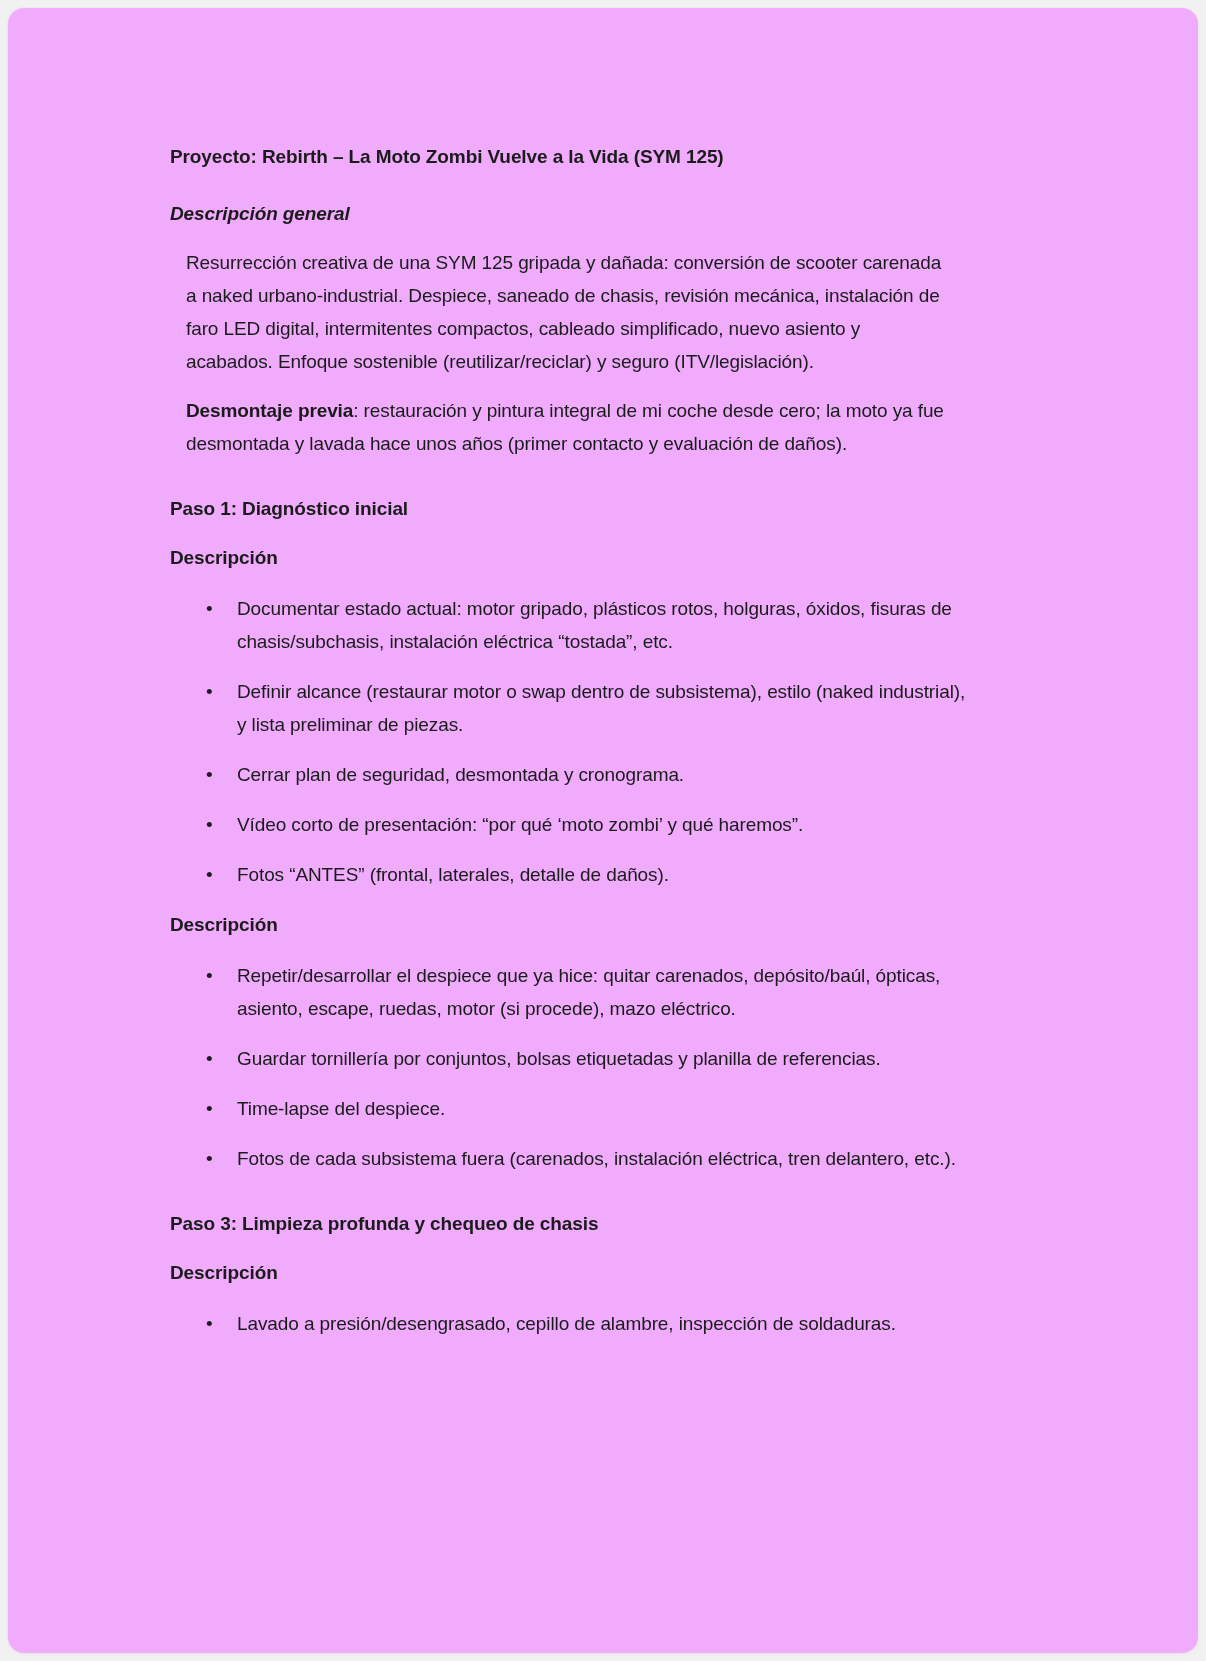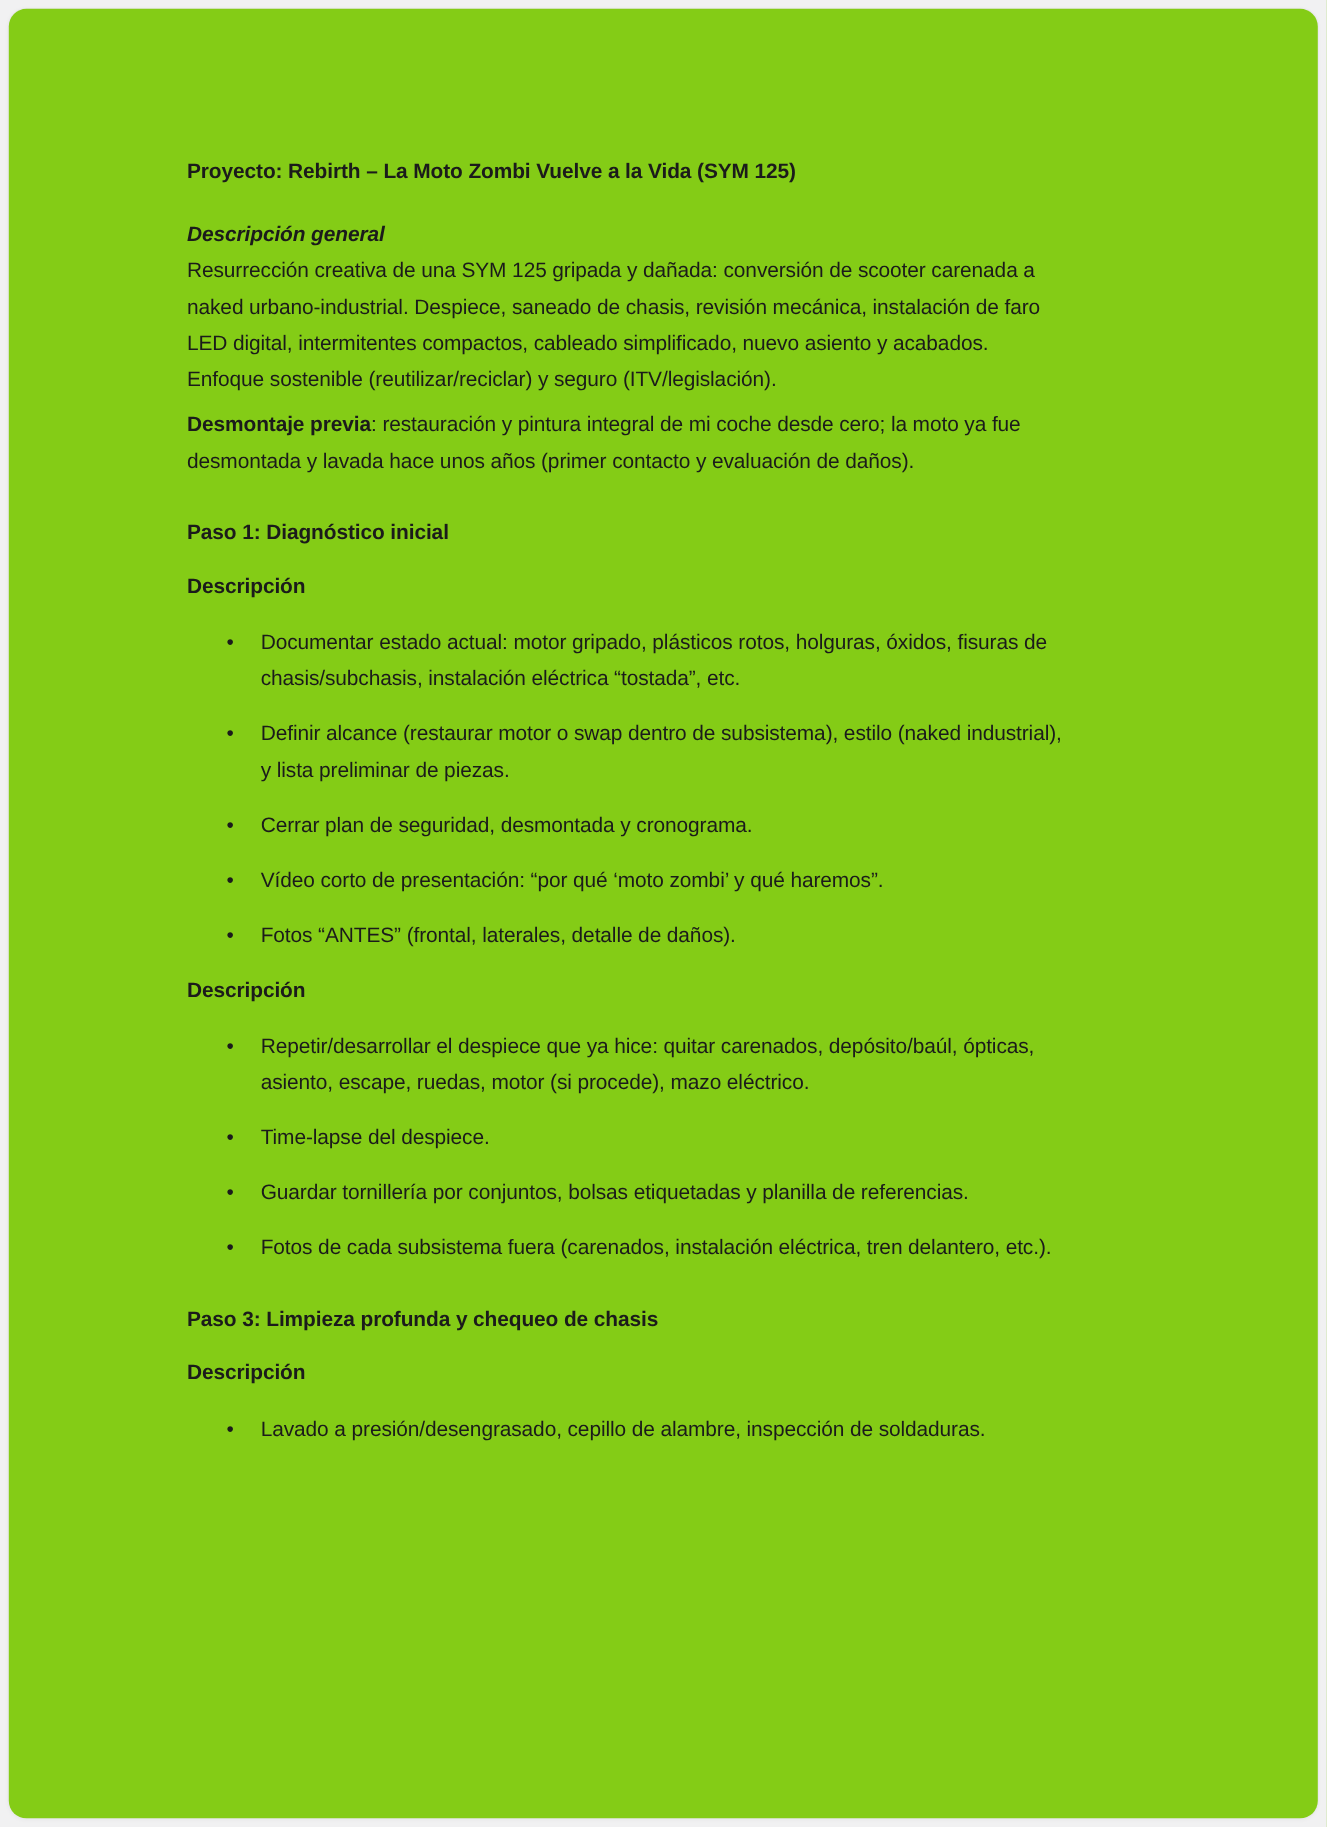--- a/index.html
+++ b/index.html
@@ -13,21 +13,21 @@
     width: 1206px;
     height: 1661px;
     overflow: hidden;
   }
   .page {
     position: absolute;
     left: 8px;
     top: 8px;
     width: 1190px;
     height: 1645px;
-    background: #84cc16;
+    background: #f0abfc;
     border-radius: 16px;
     box-shadow: 0 0 0 1px #e9e9eb, 0 1px 4px rgba(0,0,0,0.04);
     box-sizing: border-box;
   }
   .content {
     box-sizing: content-box;
     width: 798px;
     padding: 132px 0 0 162px;
     color: #1b1b1b;
     font-size: 19px;
@@ -37,21 +37,21 @@
   .doc-title {
     margin: 0 0 24px 0;
     font-weight: 700;
   }
   .heading {
     margin: 0;
     font-weight: 700;
     font-style: italic;
   }
   .body-par {
-    margin: 0;
+    margin: 16px;
   }
   .body-par.follow {
     margin-top: 8px;
   }
   .body-par .lead {
     font-weight: 700;
   }
   .step-heading {
     margin: 32px 0 16px 0;
     font-weight: 700;
@@ -101,22 +101,22 @@
         <li>Documentar estado actual: motor gripado, plásticos rotos, holguras, óxidos, fisuras de chasis/subchasis, instalación eléctrica “tostada”, etc.</li>
         <li>Definir alcance (restaurar motor o swap dentro de subsistema), estilo (naked industrial), y lista preliminar de piezas.</li>
         <li>Cerrar plan de seguridad, desmontada y cronograma.</li>
         <li>Vídeo corto de presentación: “por qué ‘moto zombi’ y qué haremos”.</li>
         <li>Fotos “ANTES” (frontal, laterales, detalle de daños).</li>
       </ul>
 
       <p class="sub-heading">Descripción</p>
       <ul class="bullets">
         <li>Repetir/desarrollar el despiece que ya hice: quitar carenados, depósito/baúl, ópticas, asiento, escape, ruedas, motor (si procede), mazo eléctrico.</li>
+        <li>Guardar tornillería por conjuntos, bolsas etiquetadas y planilla de referencias.</li>
         <li>Time-lapse del despiece.</li>
-        <li>Guardar tornillería por conjuntos, bolsas etiquetadas y planilla de referencias.</li>
         <li>Fotos de cada subsistema fuera (carenados, instalación eléctrica, tren delantero, etc.).</li>
       </ul>
 
       <p class="step-heading">Paso 3: Limpieza profunda y chequeo de chasis</p>
       <p class="sub-heading">Descripción</p>
       <ul class="bullets">
         <li>Lavado a presión/desengrasado, cepillo de alambre, inspección de soldaduras.</li>
       </ul>
 
     </div>

